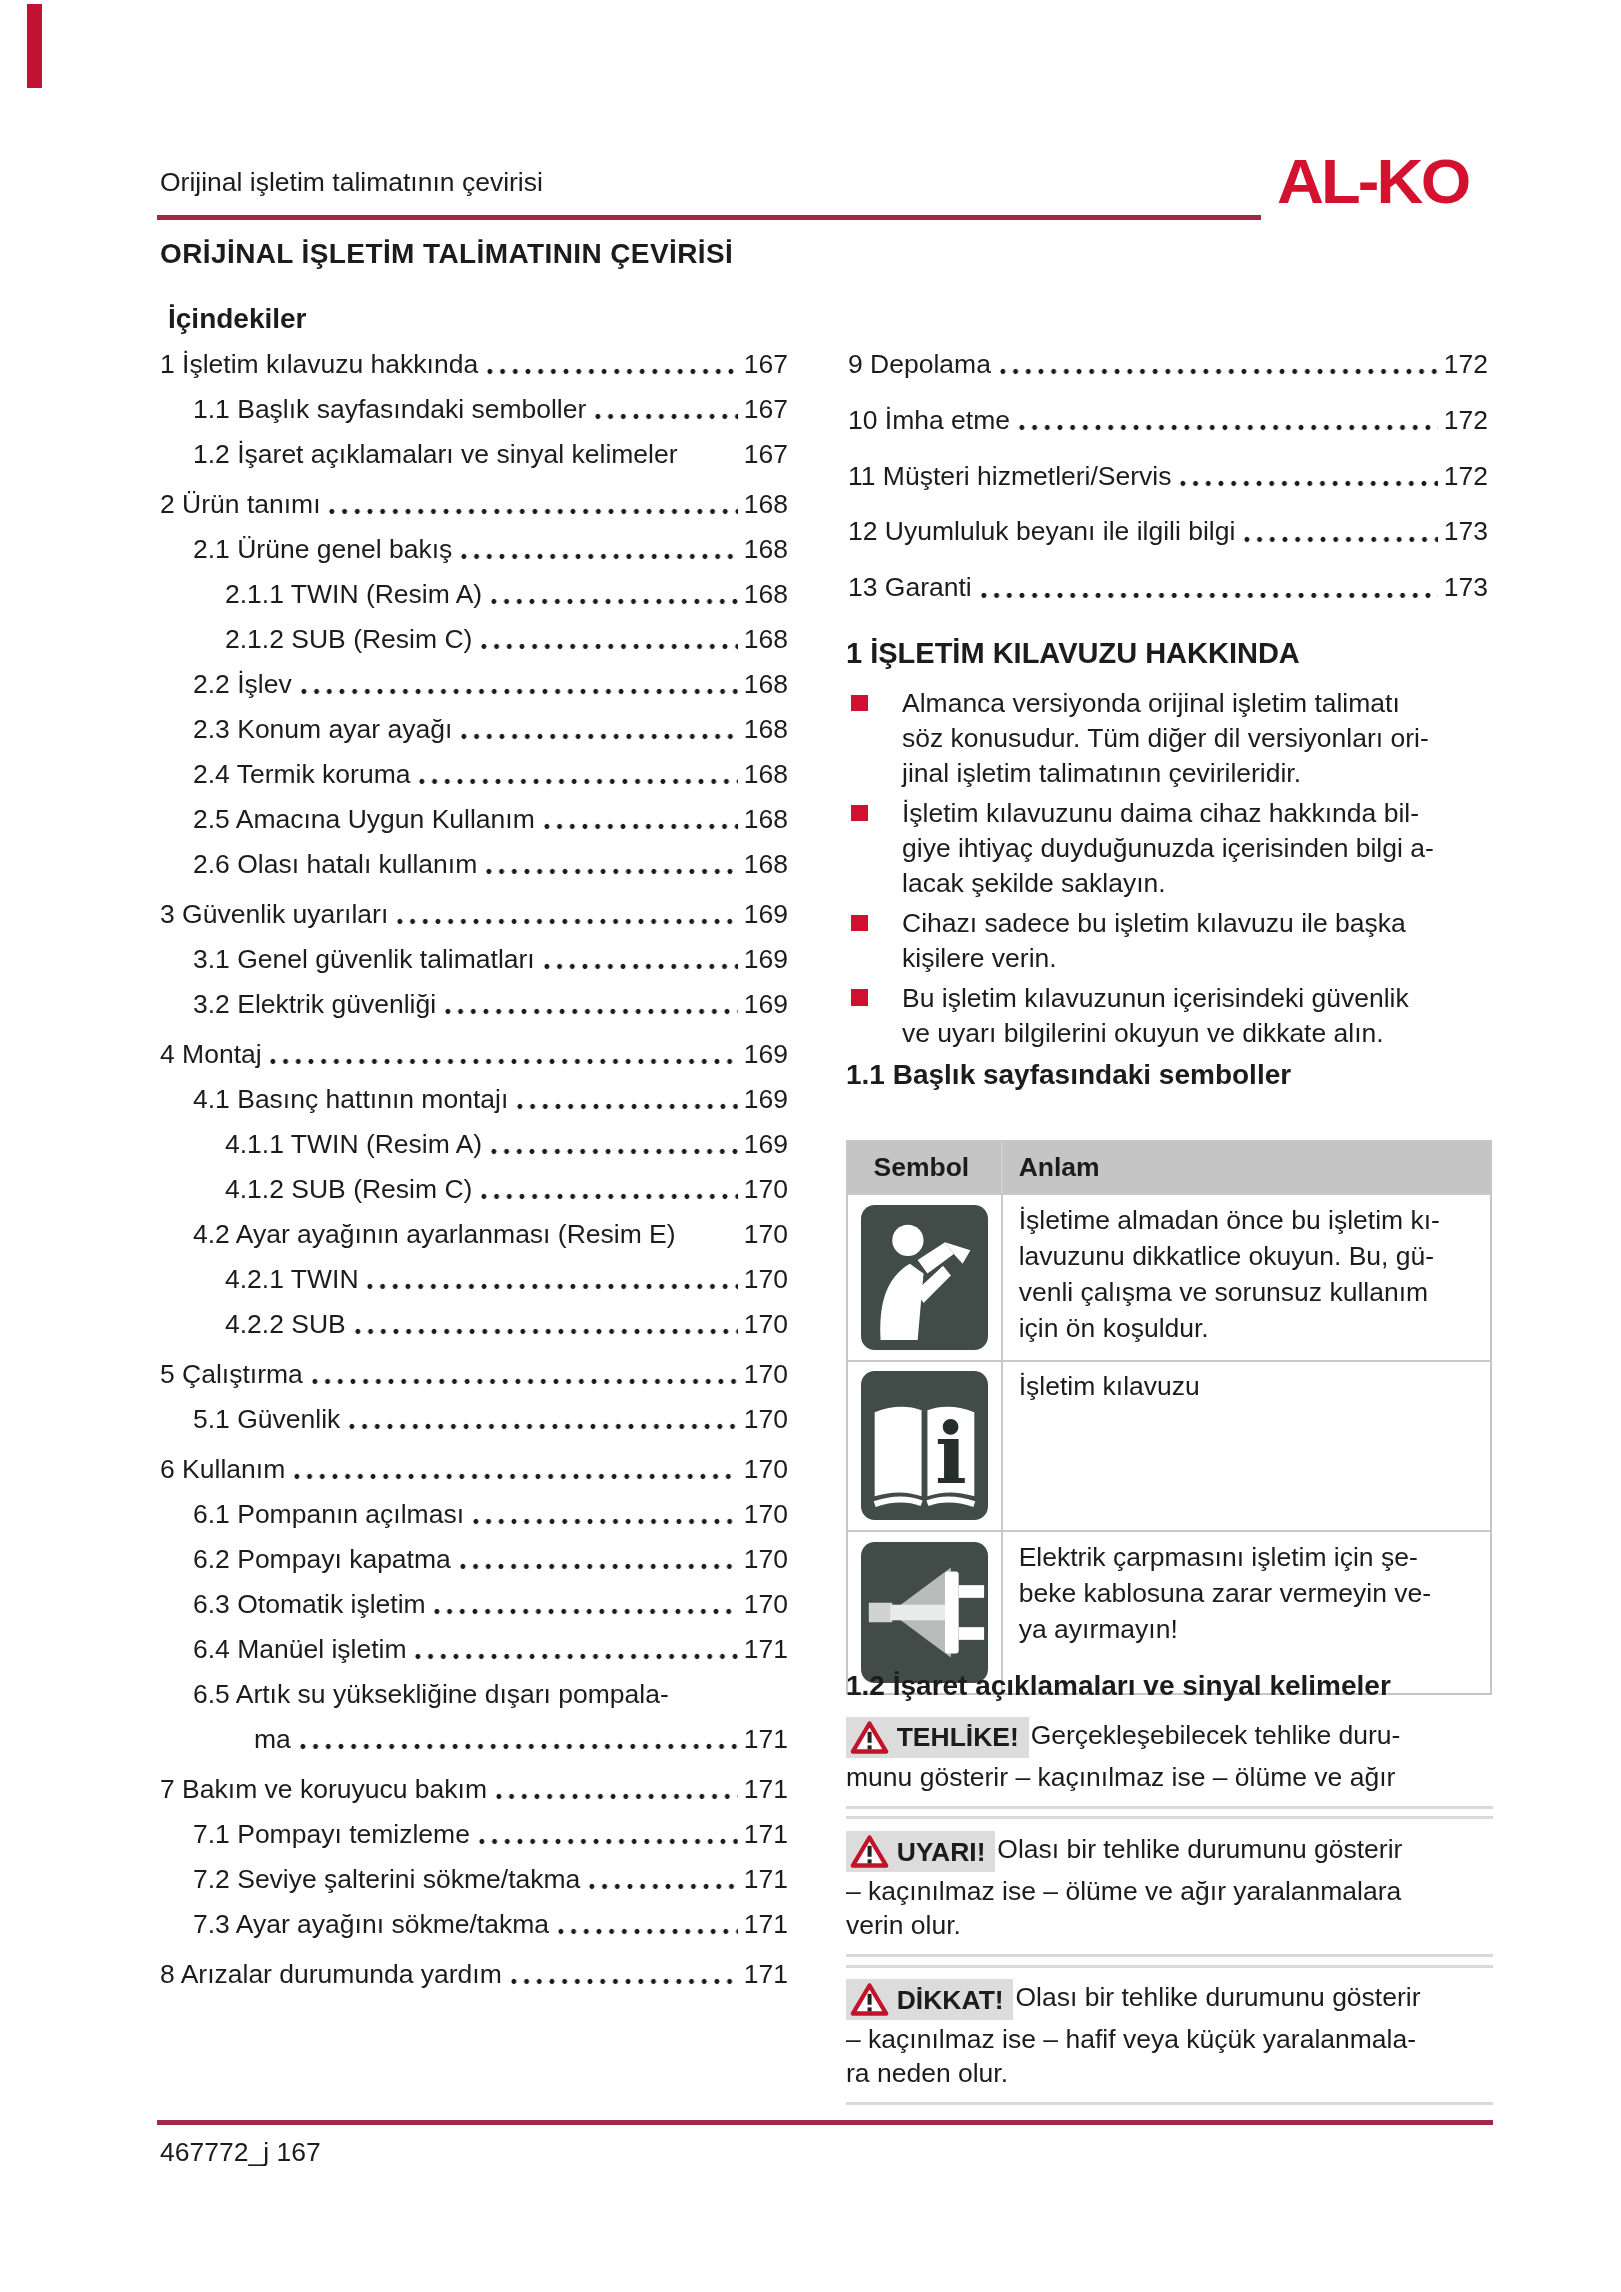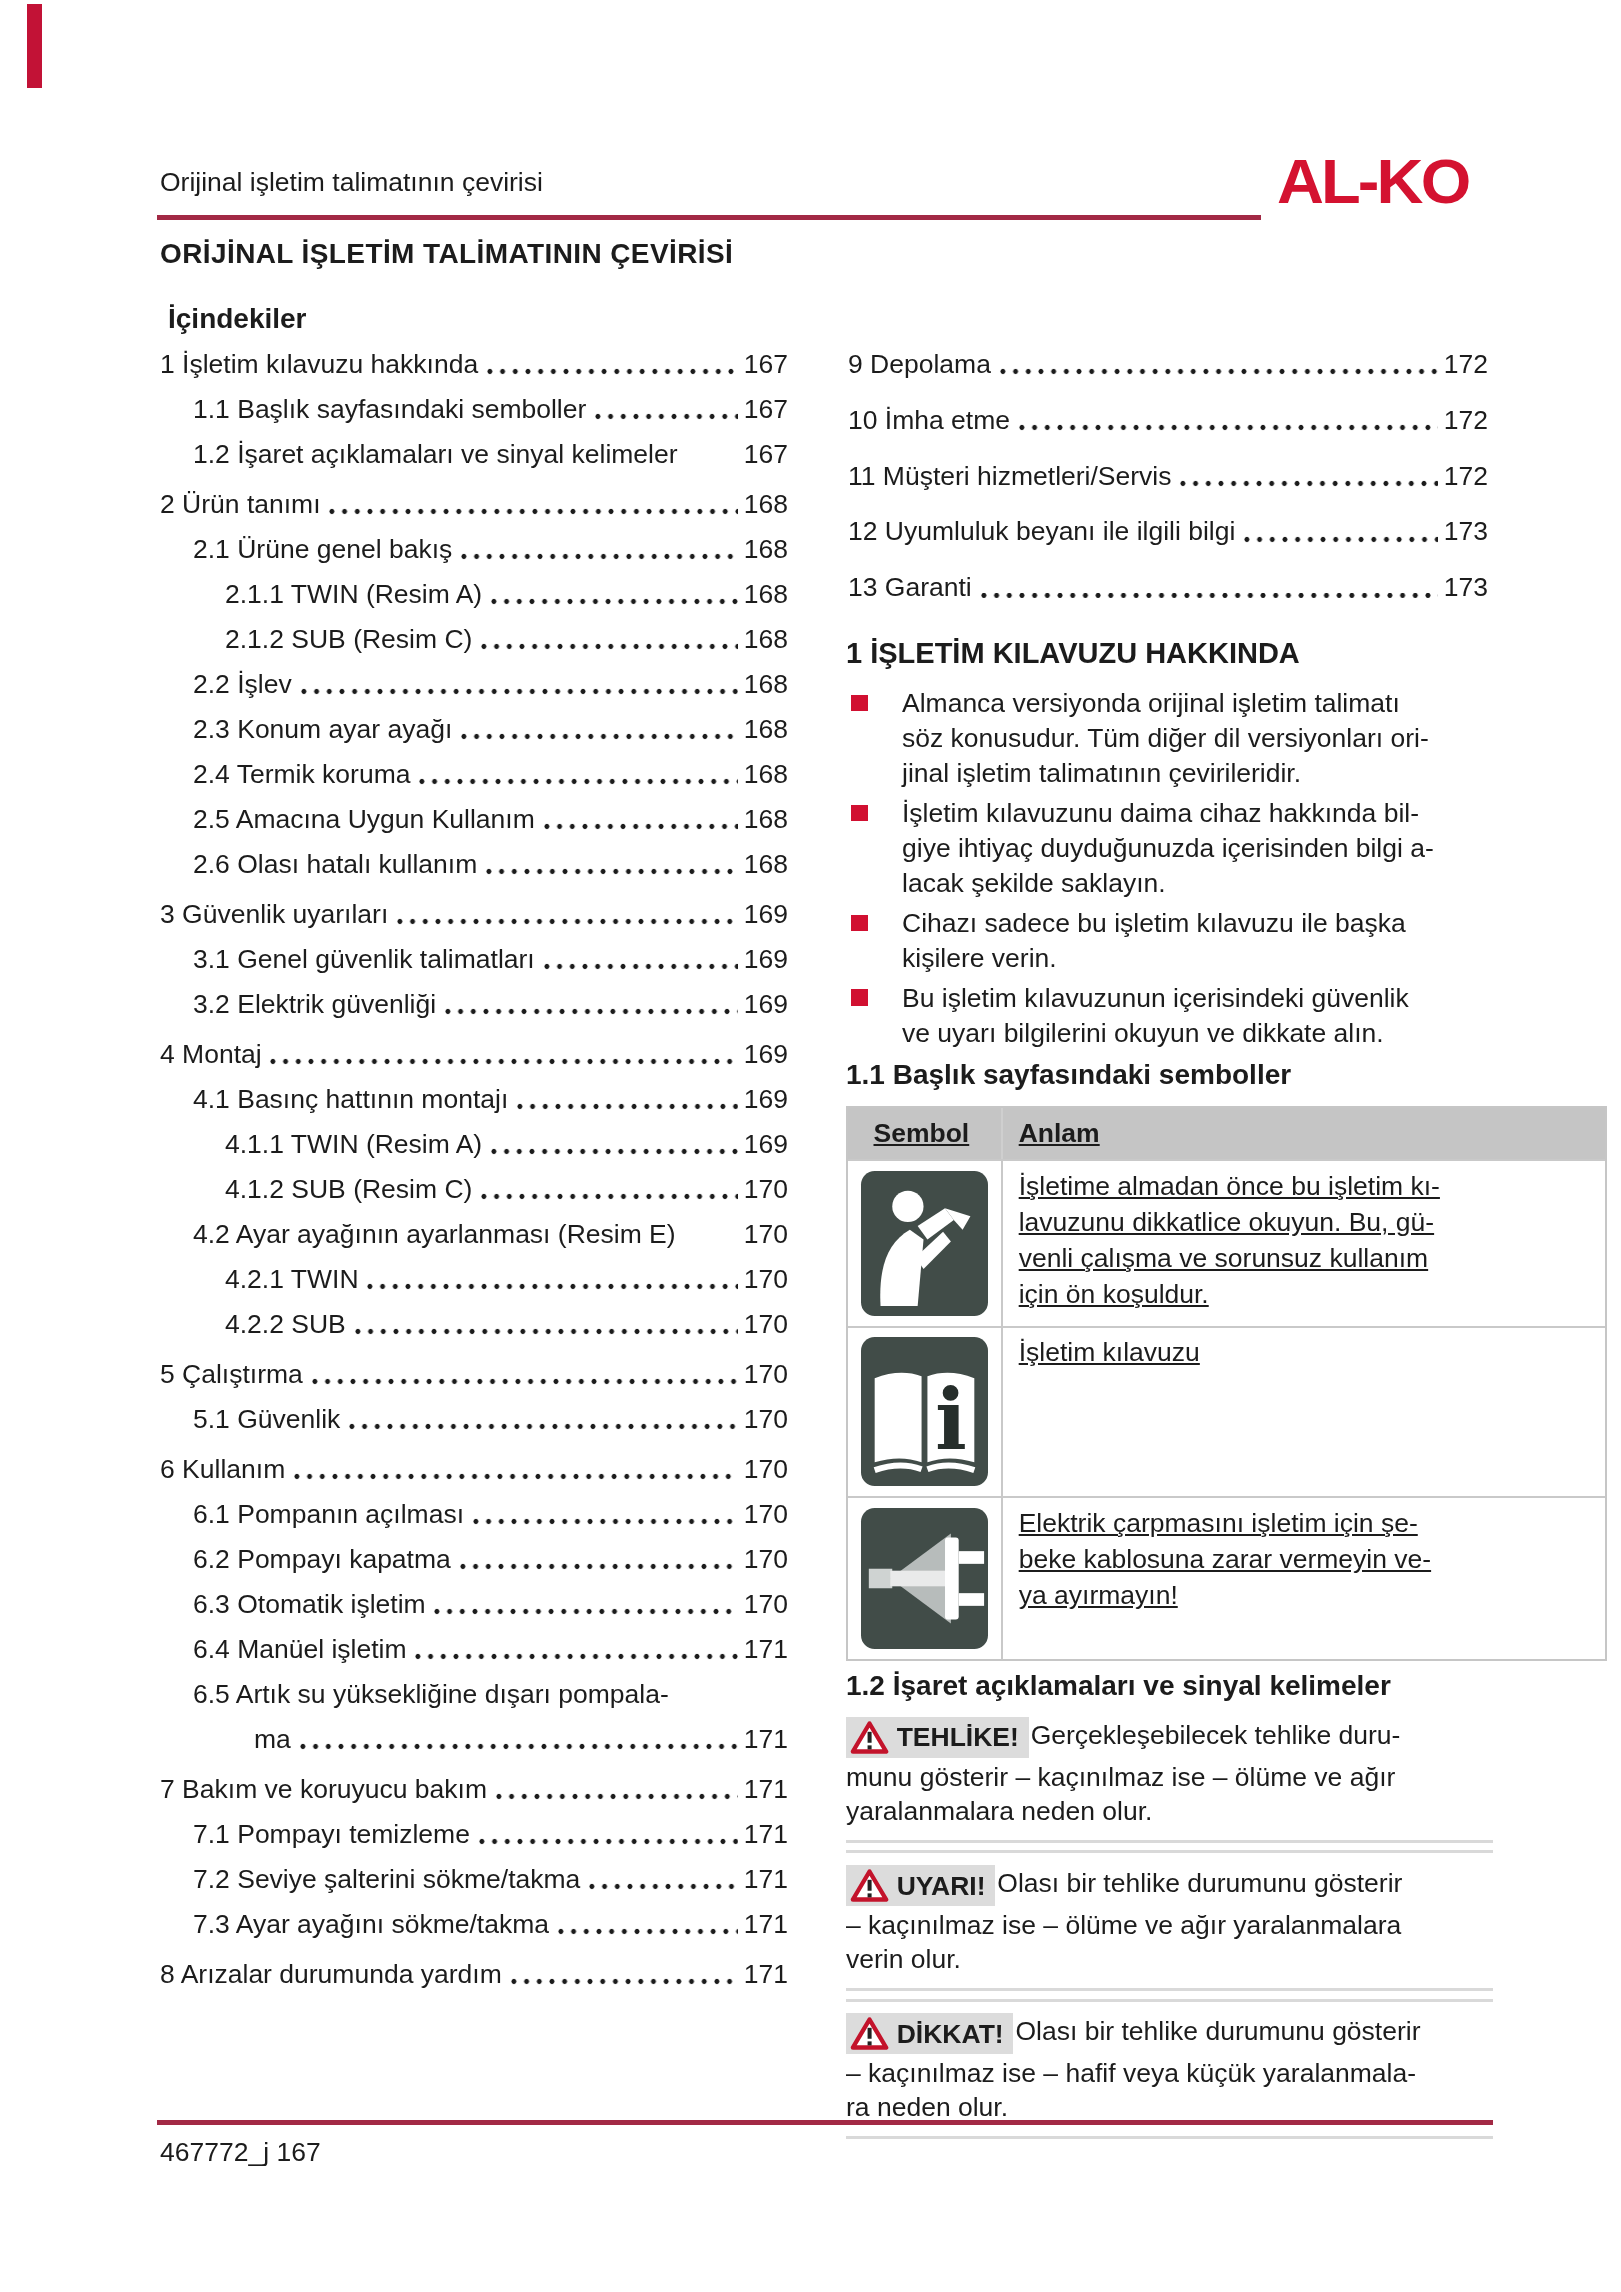--- a/index.html
+++ b/index.html
@@ -35,22 +35,22 @@
   .sec-head1 { position:absolute; left:846px; top:637px; font-size:29px; font-weight:bold; }
   .sec-head2 { position:absolute; left:846px; font-size:28px; font-weight:bold; }
   #sec11-head { top:1059px; }
   #sec12-head { top:1670px; }
 
   #bullets { position:absolute; left:848px; top:686px; width:643px; font-size:26.5px; }
   .bullet-item { position:relative; padding-left:54px; margin-bottom:4.9px; line-height:35px; }
   .bullet-sq { position:absolute; left:2.9px; top:8.8px; width:16.7px; height:16.7px; background:#d11031; }
   .bline { display:block; white-space:nowrap; }
 
-  #symbol-table { position:absolute; left:846px; top:1106px; width:761px; box-sizing:border-box;
-                  border:2px solid #c6c6c6; font-size:26.5px;text-decoration:underline; }
+  #symbol-table { position:absolute; left:846px; top:1140px; width:646px; box-sizing:border-box;
+                  border:2px solid #c6c6c6; font-size:26.5px; }
   .thead { display:flex; background:#c5c5c5; font-weight:bold; height:51px; line-height:51px; }
   .hcell { padding-left:15.7px; }
   .hcell.c1 { flex:0 0 155px; box-sizing:border-box; padding-left:25.5px; border-right:2px solid #cfcfcf; }
   .trow { display:flex; border-top:2px solid #c9c9c9; }
   .icon-cell { flex:0 0 155px; box-sizing:border-box; border-right:2px solid #c9c9c9;
                display:flex; justify-content:center; align-items:flex-start; padding:9.8px 0; }
   .text-cell { flex:1 1 auto; padding:6.9px 5.9px 6.9px 15.7px; line-height:36px; }
   .tcell-line { display:block; white-space:nowrap; }
   .tile { border-radius:13.7px; background:#414c48; overflow:hidden; }
   .tile0 { width:127px; height:145px; }
@@ -362,21 +362,20 @@
       <div class="warn">
         <div class="warn-line1"><span class="sigbox">
             <svg width="39" height="35" viewBox="0 0 44 40" xmlns="http://www.w3.org/2000/svg">
               <path d="M22 4 L41 36 L3 36 Z" fill="#fff" stroke="#c3132b" stroke-width="5" stroke-linejoin="round"></path>
               <rect x="19.8" y="13.5" width="4.6" height="12.5" fill="#222"></rect>
               <rect x="19.8" y="29" width="4.6" height="4.6" fill="#222"></rect>
             </svg>
             <b class="signal">TEHLİKE!</b>
           </span><span>Gerçekleşebilecek tehlike duru-</span></div>
         <div class="wline">munu gösterir – kaçınılmaz ise – ölüme ve ağır</div>
-        <div class="wline">yaralanmalara neden olur.</div>
       </div>
       <div class="warn">
         <div class="warn-line1"><span class="sigbox">
             <svg width="39" height="35" viewBox="0 0 44 40" xmlns="http://www.w3.org/2000/svg">
               <path d="M22 4 L41 36 L3 36 Z" fill="#fff" stroke="#c3132b" stroke-width="5" stroke-linejoin="round"></path>
               <rect x="19.8" y="13.5" width="4.6" height="12.5" fill="#222"></rect>
               <rect x="19.8" y="29" width="4.6" height="4.6" fill="#222"></rect>
             </svg>
             <b class="signal">UYARI!</b>
           </span><span>Olası bir tehlike durumunu gösterir</span></div>

